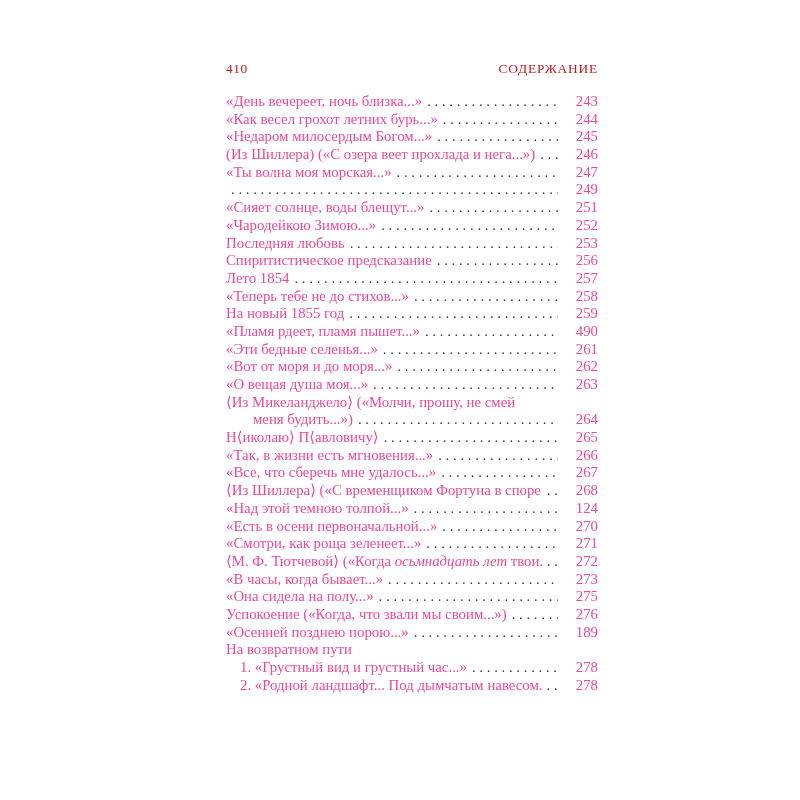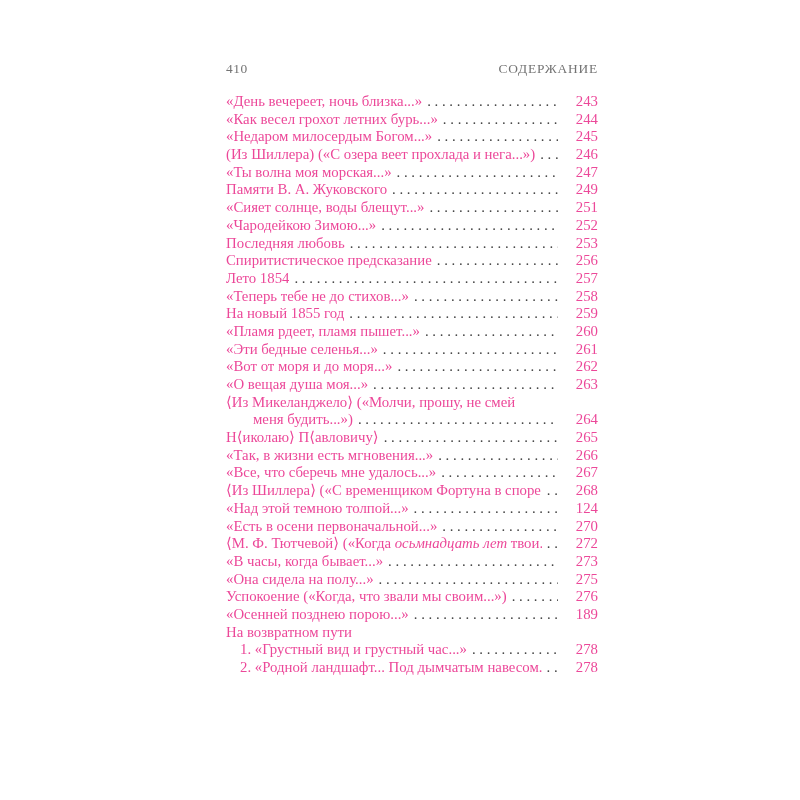--- a/index.html
+++ b/index.html
@@ -20,21 +20,21 @@
   .running-head {
     position: absolute;
     left: 226px;
     top: 62px;
     width: 372px;
     display: flex;
     justify-content: space-between;
     align-items: baseline;
     font-size: 13.4px;
     line-height: 1;
-    color: #737373;
+    color: #b91c1c;
   }
   .running-head .folio { letter-spacing: 0.5px; }
   .running-head .rtitle { letter-spacing: 0.8px; }
   .toc {
     position: absolute;
     left: 226px;
     top: 93px;
     width: 372px;
     font-size: 14.8px;
     color: #ec4899;
@@ -96,21 +96,20 @@
         <span class="title"><span>(Из Шиллера) («С озера веет прохлада и нега...»)</span></span>
         <span class="leader"></span>
         <span class="pg">246</span>
       </div>
       <div class="row">
         <span class="title"><span>«Ты волна моя морская...»</span></span>
         <span class="leader"></span>
         <span class="pg">247</span>
       </div>
       <div class="row">
-        <span class="title"><span>Памяти В. А. Жуковского</span></span>
         <span class="leader"></span>
         <span class="pg">249</span>
       </div>
       <div class="row">
         <span class="title"><span>«Сияет солнце, воды блещут...»</span></span>
         <span class="leader"></span>
         <span class="pg">251</span>
       </div>
       <div class="row">
         <span class="title"><span>«Чародейкою Зимою...»</span></span>
@@ -138,21 +137,21 @@
         <span class="pg">258</span>
       </div>
       <div class="row">
         <span class="title"><span>На новый 1855 год</span></span>
         <span class="leader"></span>
         <span class="pg">259</span>
       </div>
       <div class="row">
         <span class="title"><span>«Пламя рдеет, пламя пышет...»</span></span>
         <span class="leader"></span>
-        <span class="pg">260</span>
+        <span class="pg">490</span>
       </div>
       <div class="row">
         <span class="title"><span>«Эти бедные селенья...»</span></span>
         <span class="leader"></span>
         <span class="pg">261</span>
       </div>
       <div class="row">
         <span class="title"><span>«Вот от моря и до моря...»</span></span>
         <span class="leader"></span>
         <span class="pg">262</span>
@@ -192,20 +191,25 @@
       </div>
       <div class="row">
         <span class="title"><span>«Над этой темною толпой...»</span></span>
         <span class="leader"></span>
         <span class="pg">124</span>
       </div>
       <div class="row">
         <span class="title"><span>«Есть в осени первоначальной...»</span></span>
         <span class="leader"></span>
         <span class="pg">270</span>
+      </div>
+      <div class="row">
+        <span class="title"><span>«Смотри, как роща зеленеет...»</span></span>
+        <span class="leader"></span>
+        <span class="pg">271</span>
       </div>
       <div class="row">
         <span class="title"><span>⟨М. Ф. Тютчевой⟩ («Когда </span><span class="it">осьмнадцать лет</span><span> твои...»)</span></span>
         <span class="leader"></span>
         <span class="pg">272</span>
       </div>
       <div class="row">
         <span class="title"><span>«В часы, когда бывает...»</span></span>
         <span class="leader"></span>
         <span class="pg">273</span>

